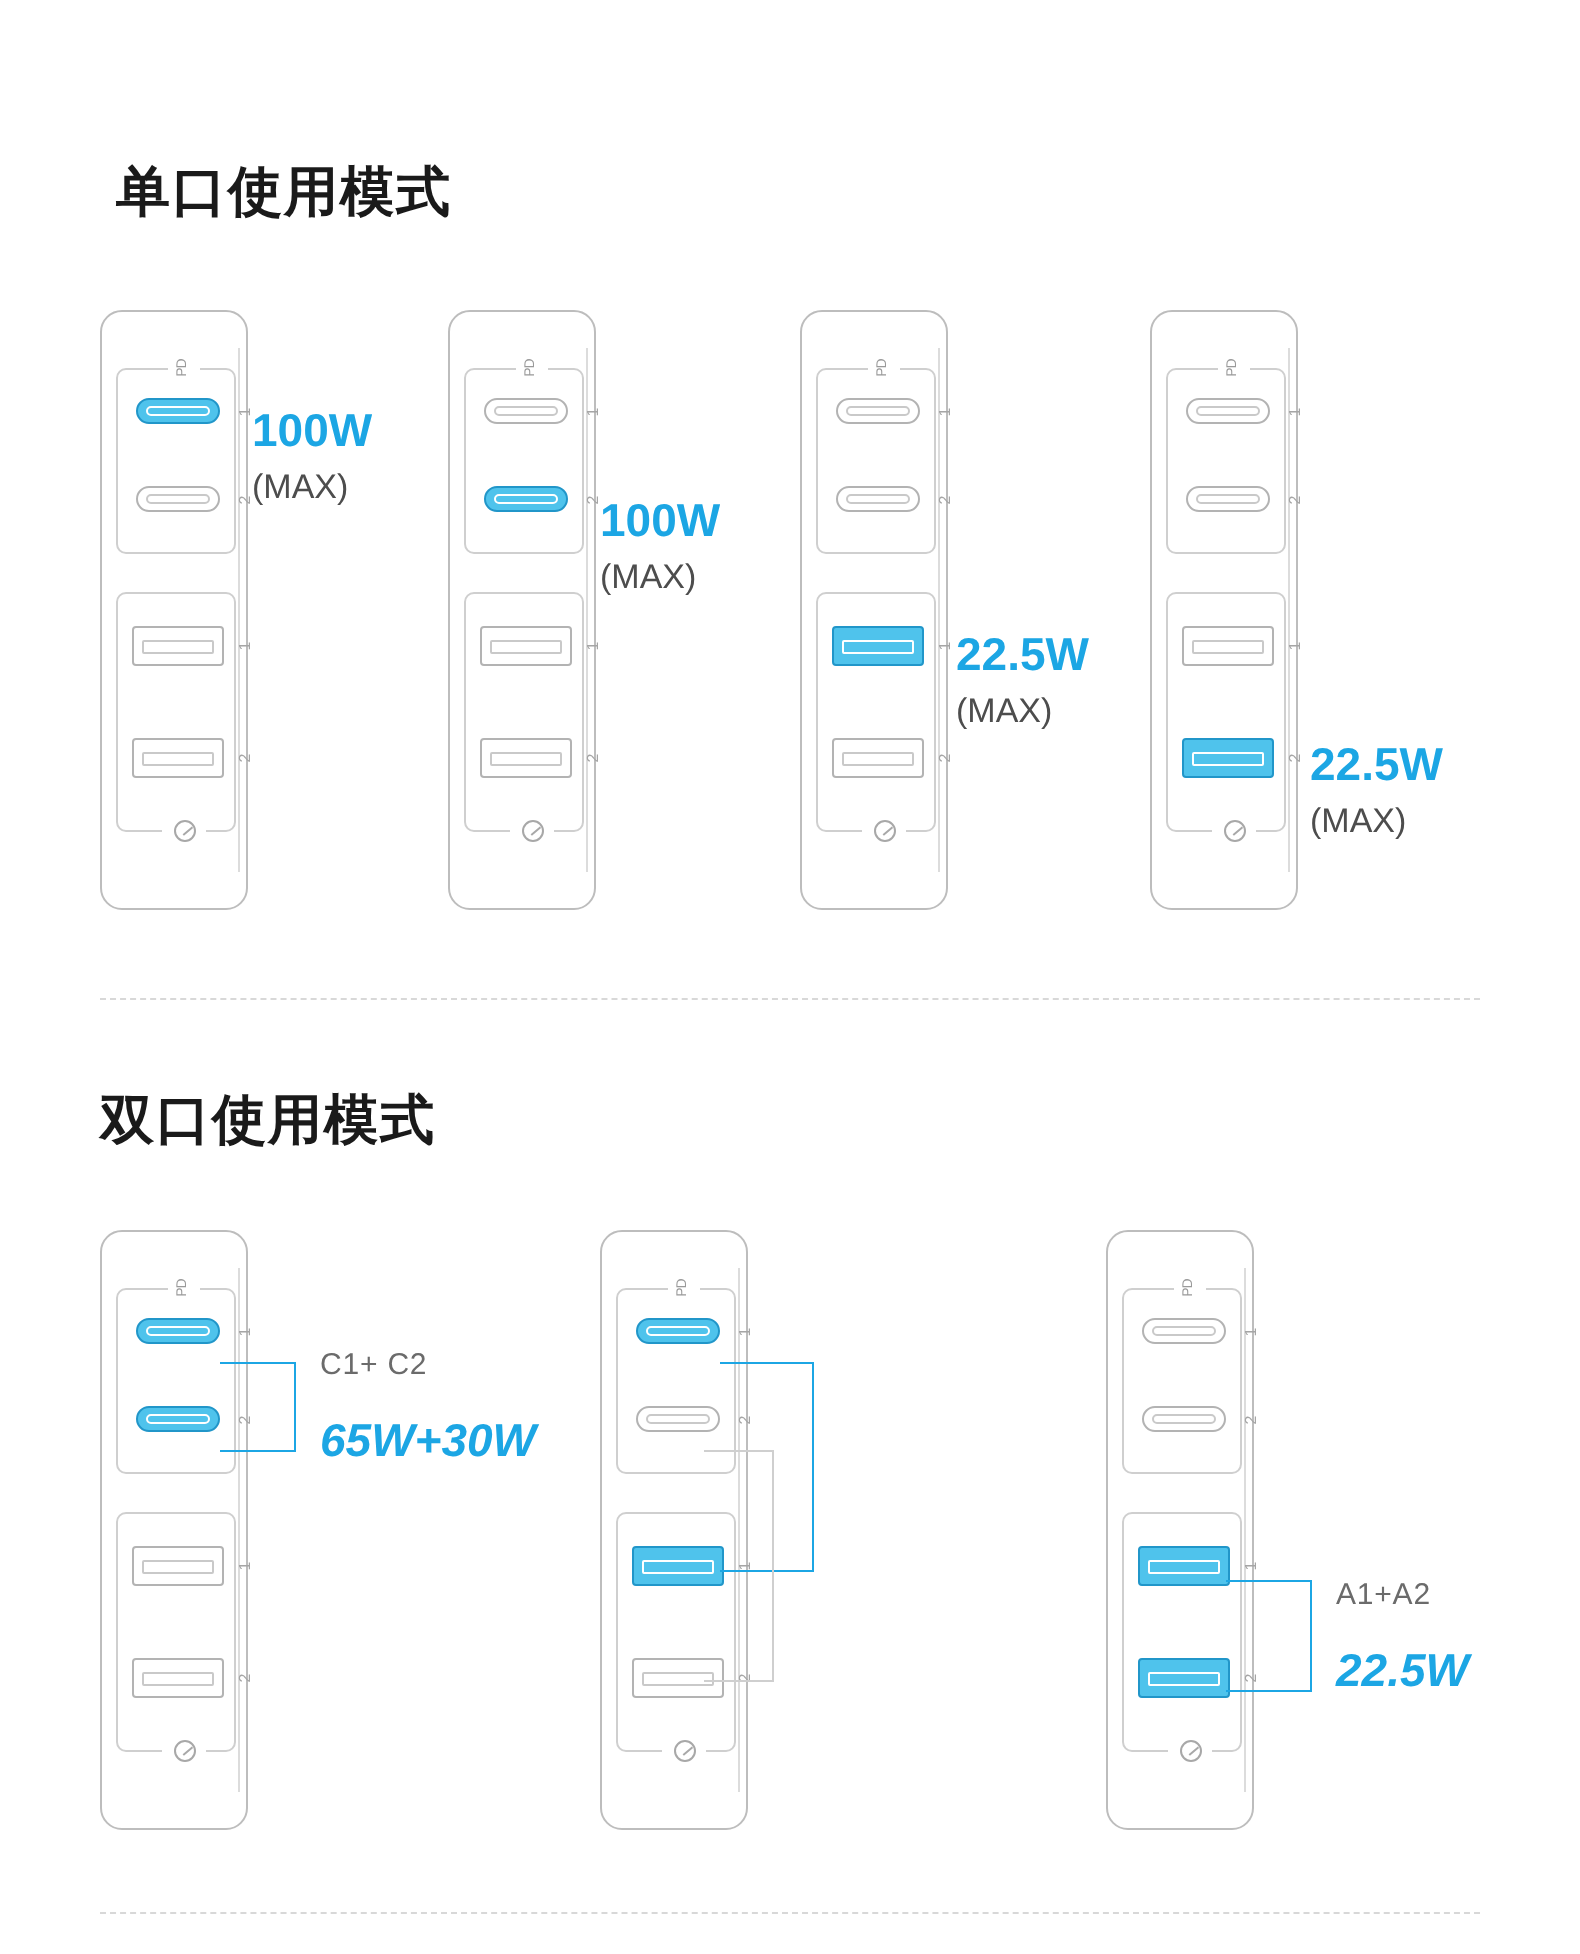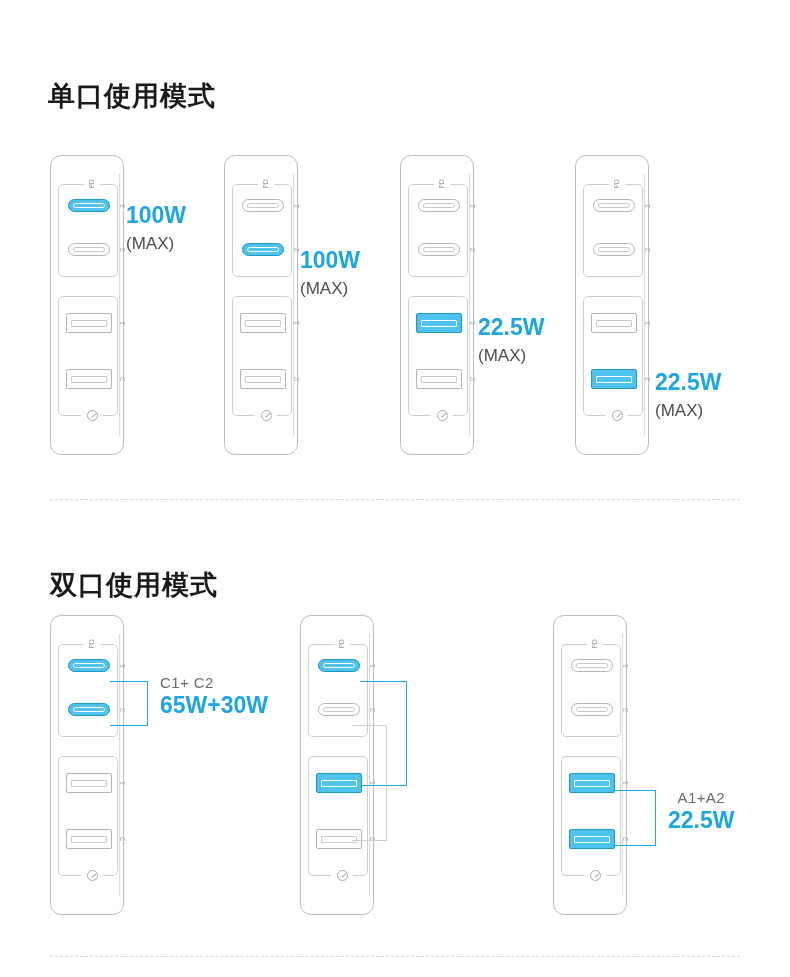--- a/index.html
+++ b/index.html
@@ -14,22 +14,22 @@
 
   
   .section-title{
     position:absolute;
     font-size:27px;
     font-weight:700;
     color:#1a1a1a;
     letter-spacing:1px;
     white-space:nowrap;
   }
-  #title-single{left:48px;top:78px;}
-  #title-dual{left:50px;top:542px;margin-top:25px;}
+  #title-single{left:58px;top:78px;}
+  #title-dual{left:50px;top:542px;}
 
   
   .divider{
     position:absolute;
     left:50px;
     width:690px;
     height:0;
     border-top:1px dashed #d8d8d8;
   }
   #divider-1{top:499px;}
@@ -186,21 +186,21 @@
     color:#4d4d4d;
     line-height:1.2;
     margin-top:6px;
   }
   .combo{
     font-size:15px;
     color:#6b6b6b;
     line-height:1.2;
     letter-spacing:0.4px;
   }
-  .combo + .watt{margin-top:1px;}
+  .combo + .watt{margin-top:16px;font-style:italic;}
 
   
   .bracket{
     position:absolute;
     border:1.5px solid #1ca6e4;
     border-left:none;
     box-sizing:border-box;
     background:transparent;
   }
   .bracket.gray{
@@ -408,20 +408,20 @@
       <div class="idx" style="top:77px;">2</div>
       <div class="fcp-mark">
           <span class="circ"></span>
         </div>
     </div>
   </div>
 
   <div class="lead" style="left:613px;top:790px;width:43px;"></div>
   <div class="bracket" style="left:631px;top:790px;width:25px;height:56px;border-top:none;border-bottom:none;border-right:1.5px solid #1ca6e4;"></div>
   <div class="lead" style="left:613px;top:845px;width:43px;"></div>
-  <div class="callout" style="left:668px;top:789px;text-align:center;">
+  <div class="callout" style="left:668px;top:789px;">
     <div class="combo">A1+A2</div>
     <div class="watt">22.5W</div>
   </div>
 
   <div class="divider" id="divider-2"></div>
 
 </div>
 
 </body></html>

